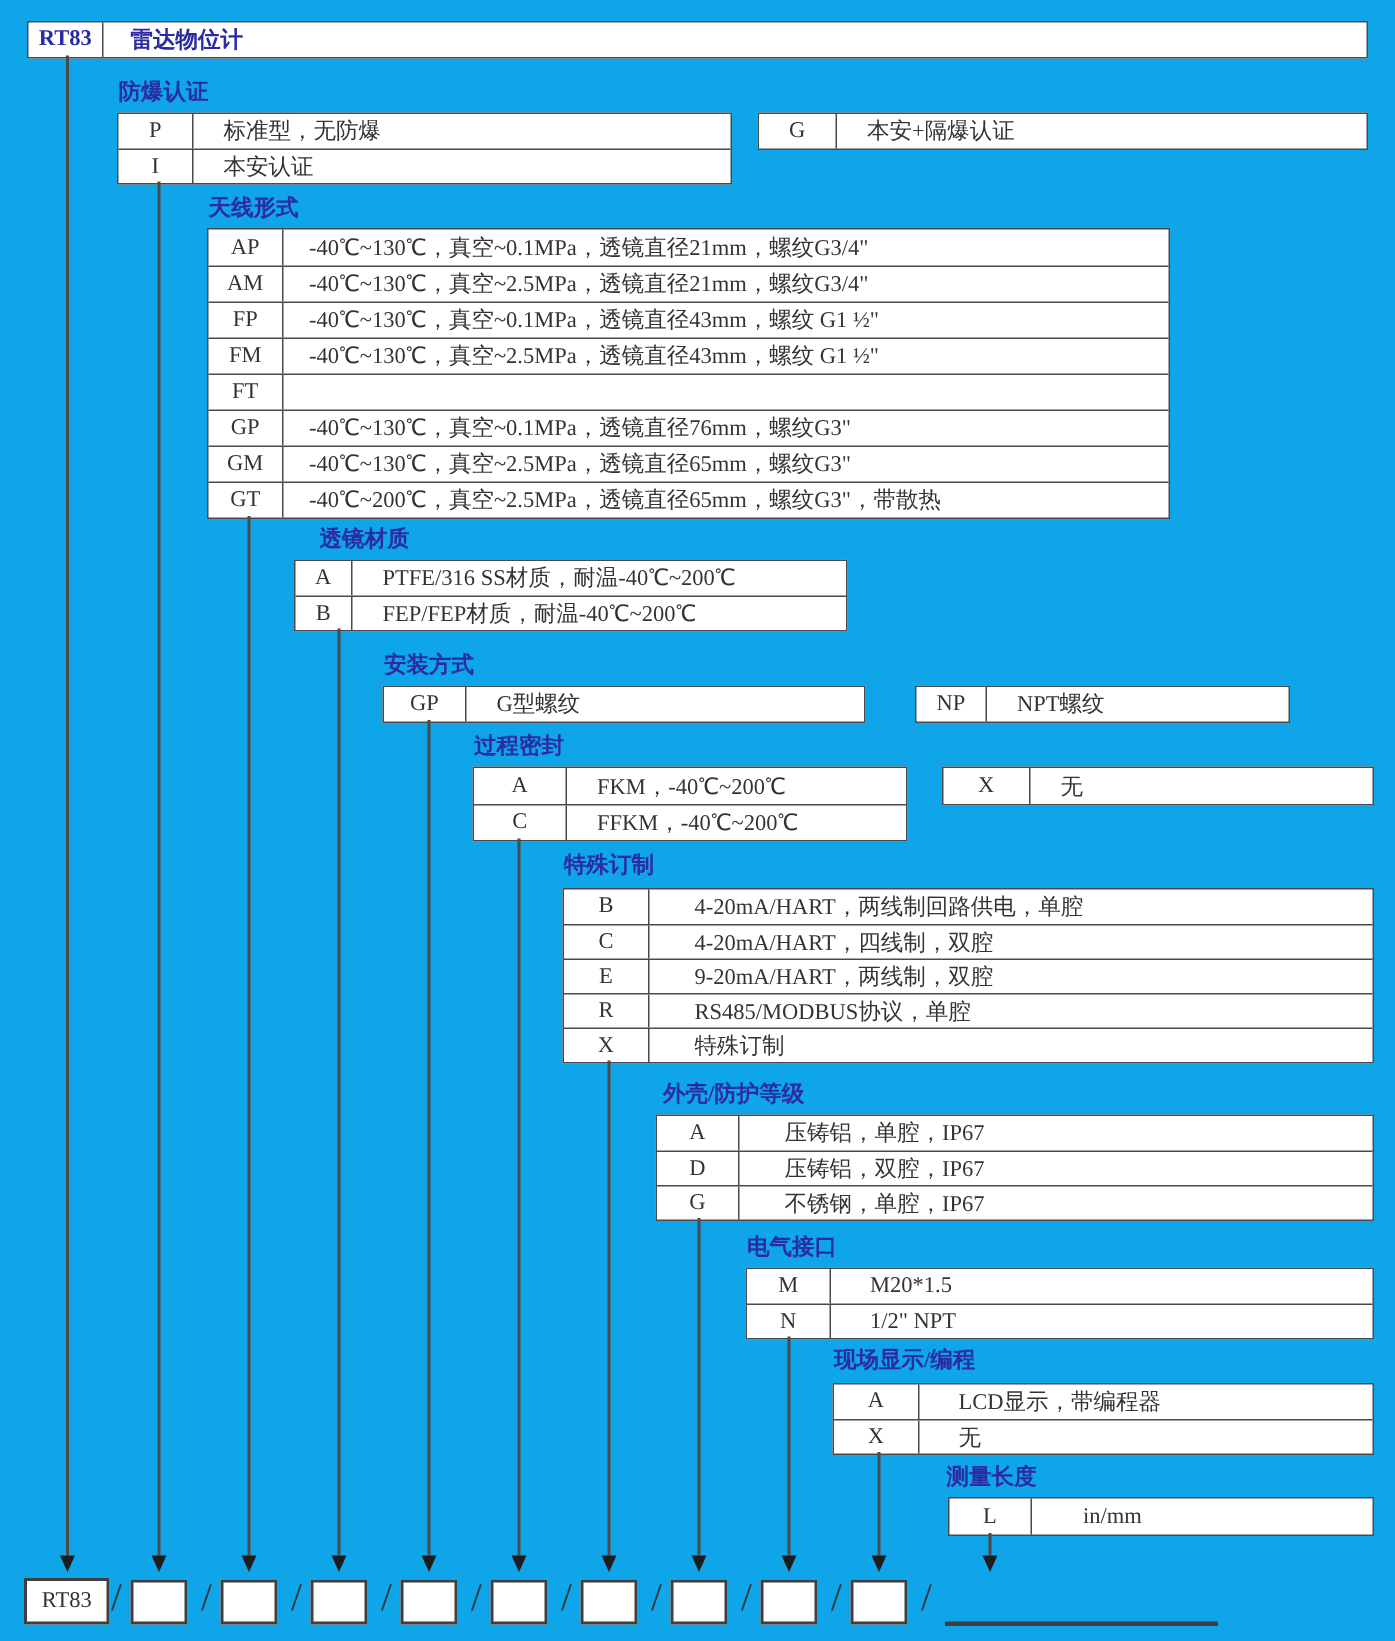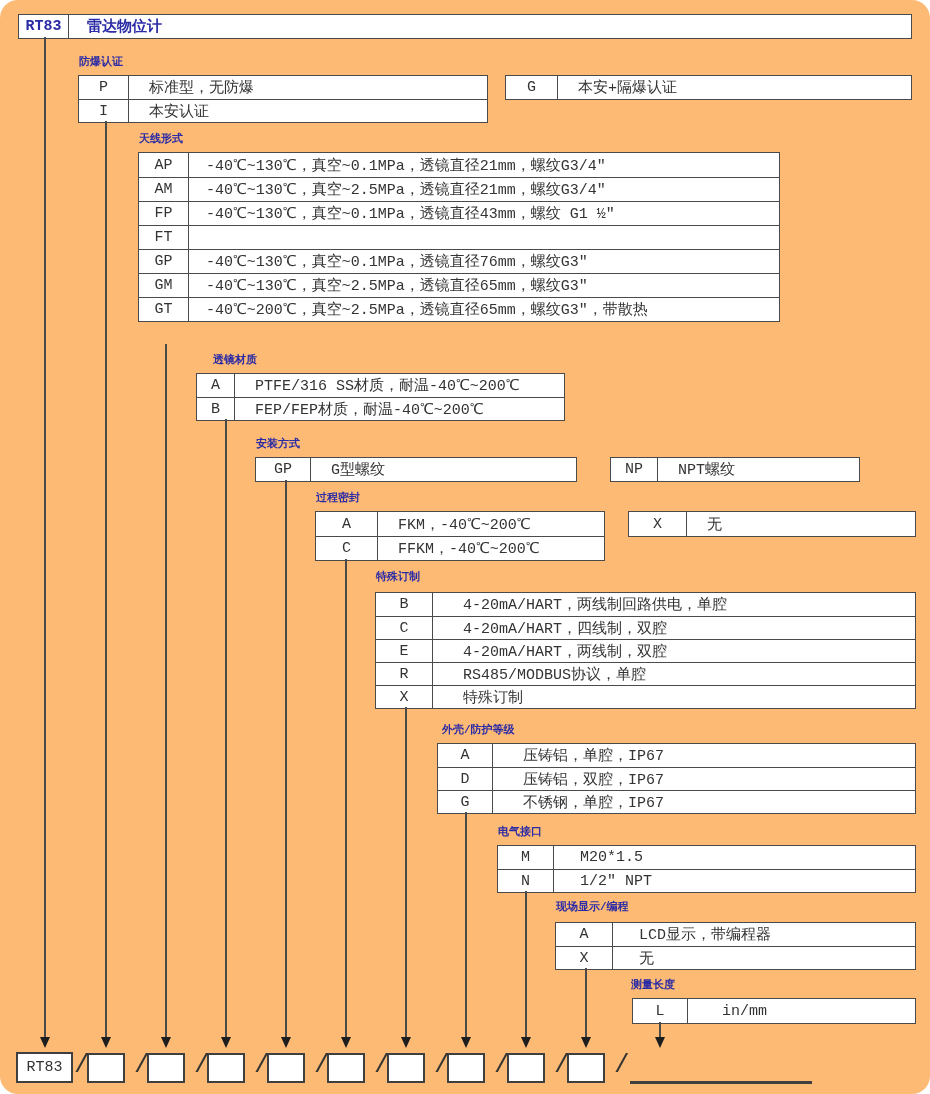--- a/index.html
+++ b/index.html
@@ -1,21 +1,21 @@
 <!DOCTYPE html>
 <html><head>
 <meta charset="utf-8">
 <style>
   html,body{margin:0;padding:0;background:#fff;}
   #canvas{
-    position:relative;width:930px;height:1094px;background:#fdba74;overflow:hidden;
-    font-family:Liberation Mono, monospace;color:#333;border-radius:18px;
+    position:relative;width:930px;height:1094px;background:#0ea5e9;overflow:hidden;
+    font-family:Liberation Serif, serif;color:#333;
   }
   .slabel{
-    position:absolute;color:#2b2ba6;font-weight:bold;font-size:11px;line-height:17px;white-space:nowrap;
+    position:absolute;color:#2b2ba6;font-weight:bold;font-size:15px;line-height:17px;white-space:nowrap;
   }
   .otable{
     position:absolute;border:1.5px solid #4a4a4a;box-sizing:border-box;background:#fff;
   }
   .trow{display:flex;height:var(--rh,23px);box-sizing:border-box;border-top:1.5px solid #4a4a4a;}
   .trow:first-child{border-top:none;}
   .tkey{
     flex:0 0 var(--kw,50px);width:var(--kw,50px);box-sizing:border-box;border-right:1.5px solid #4a4a4a;
     display:flex;align-items:center;justify-content:center;font-size:15px;
   }
@@ -83,20 +83,24 @@
       </div>
       <div class="trow">
         <div class="tkey">AM</div>
         <div class="tdesc">-40℃~130℃，真空~2.5MPa，透镜直径21mm，螺纹G3/4"</div>
       </div>
       <div class="trow">
         <div class="tkey">FP</div>
         <div class="tdesc">-40℃~130℃，真空~0.1MPa，透镜直径43mm，螺纹 G1 ½"</div>
       </div>
       <div class="trow">
+        <div class="tkey">FM</div>
+        <div class="tdesc">-40℃~130℃，真空~2.5MPa，透镜直径43mm，螺纹 G1 ½"</div>
+      </div>
+      <div class="trow">
         <div class="tkey">FT</div>
       </div>
       <div class="trow">
         <div class="tkey">GP</div>
         <div class="tdesc">-40℃~130℃，真空~0.1MPa，透镜直径76mm，螺纹G3"</div>
       </div>
       <div class="trow">
         <div class="tkey">GM</div>
         <div class="tdesc">-40℃~130℃，真空~2.5MPa，透镜直径65mm，螺纹G3"</div>
       </div>
@@ -151,21 +155,21 @@
       <div class="trow">
         <div class="tkey">B</div>
         <div class="tdesc">4-20mA/HART，两线制回路供电，单腔</div>
       </div>
       <div class="trow">
         <div class="tkey">C</div>
         <div class="tdesc">4-20mA/HART，四线制，双腔</div>
       </div>
       <div class="trow">
         <div class="tkey">E</div>
-        <div class="tdesc">4-20mA/HART，两线制，双腔</div>
+        <div class="tdesc">9-20mA/HART，两线制，双腔</div>
       </div>
       <div class="trow">
         <div class="tkey">R</div>
         <div class="tdesc">RS485/MODBUS协议，单腔</div>
       </div>
       <div class="trow">
         <div class="tkey">X</div>
         <div class="tdesc">特殊订制</div>
       </div>
     </div>

